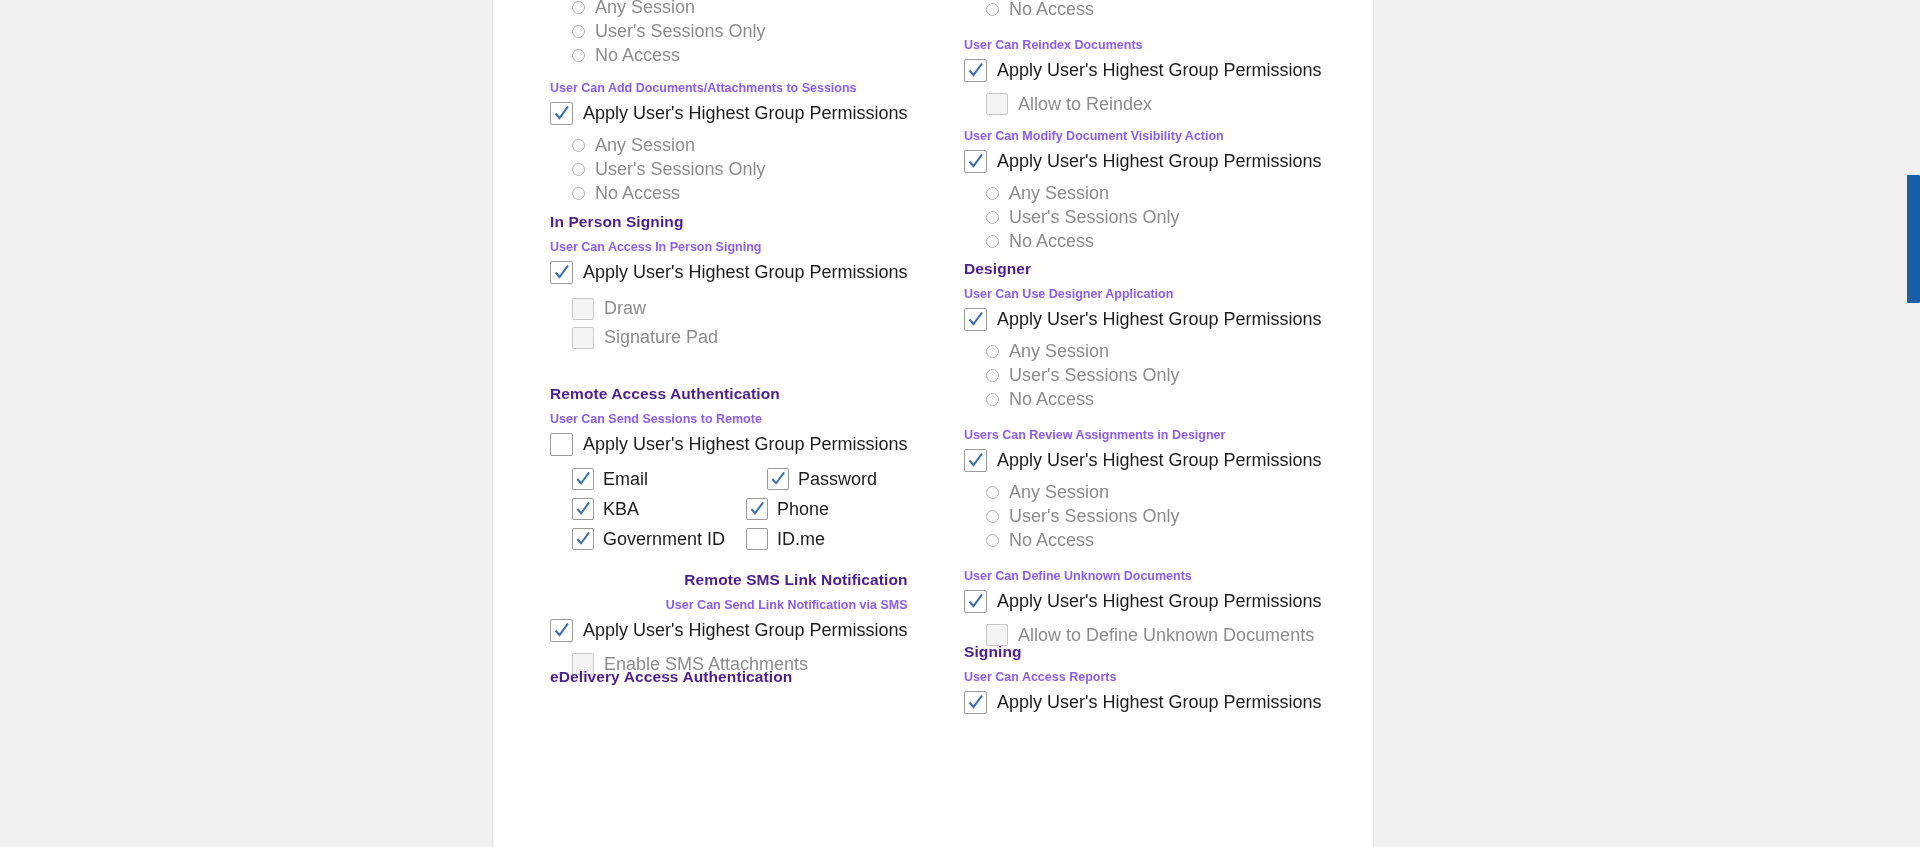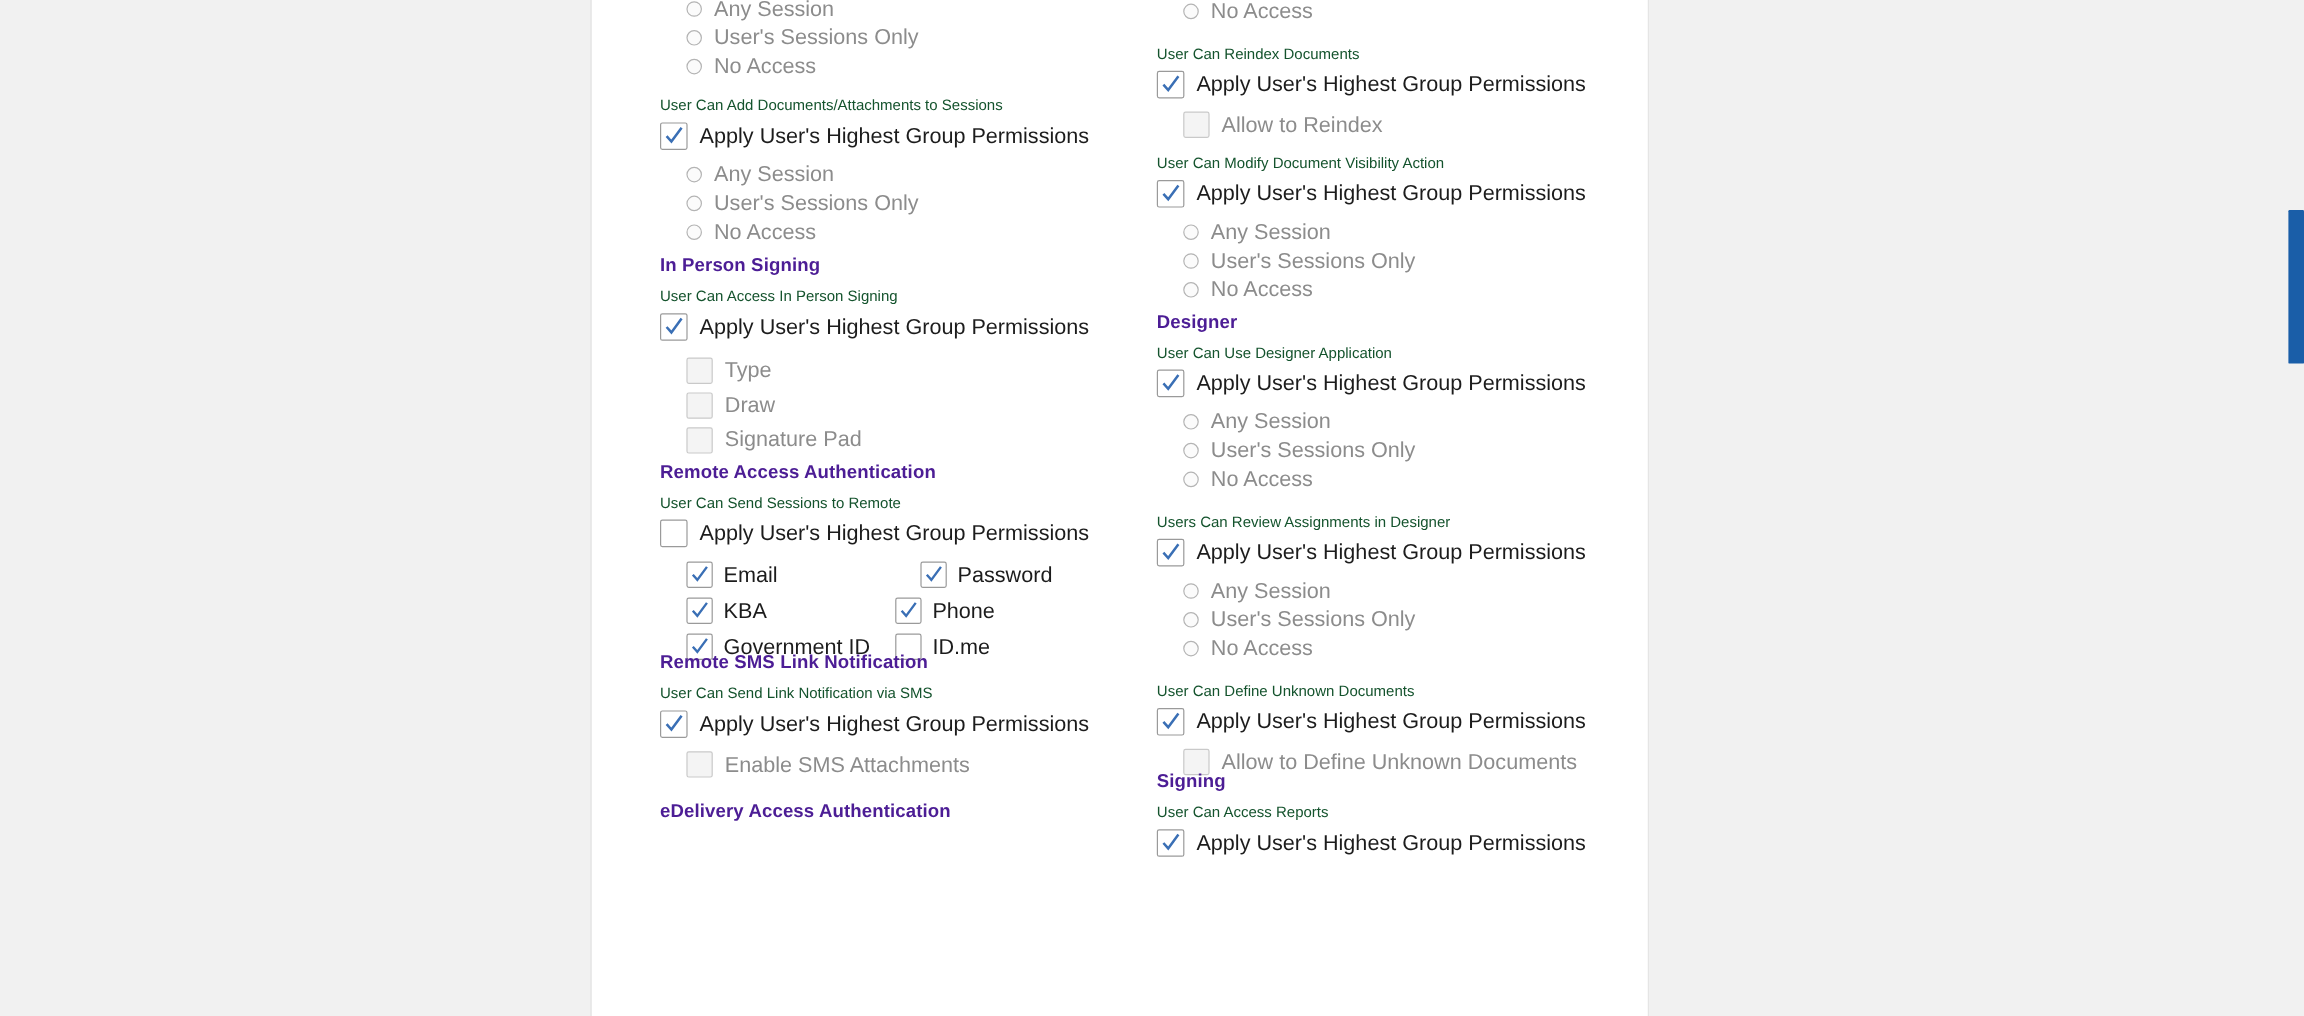--- a/index.html
+++ b/index.html
@@ -66,22 +66,22 @@
   .section-title {
     font-size: 15.5px;
     font-weight: bold;
     color: #4c1d95;
     margin: 0;
     padding: 0;
     letter-spacing: 0.1px;
   }
   .field-label {
     font-size: 12.5px;
-    font-weight: normal;
-    color: #14532d;
+    font-weight: bold;
+    color: #8b5cf6;
   }
   .opt-label {
     font-size: 18px;
     color: #1c1c1c;
   }
   .opt-label.muted {
     color: #8c8c8c;
   }
 
   
@@ -188,24 +188,20 @@
           <span class="cb">
             <svg width="17" height="17" viewBox="0 0 17 17">
                 <polyline class="tick" points="2.5,8.5 6.5,13 15,1.5"></polyline>
               </svg>
           </span>
           <span class="opt-label lbl-gap">Apply User's Highest Group Permissions</span>
         </div>
         <div style="margin-top:10px; margin-left:22px;">
           <div class="row" style="height:29px;">
             <span class="cb sm disabled"></span>
-            <span class="opt-label muted lbl-gap">Type</span>
-          </div>
-          <div class="row" style="height:29px;">
-            <span class="cb sm disabled"></span>
             <span class="opt-label muted lbl-gap">Draw</span>
           </div>
           <div class="row" style="height:29px;">
             <span class="cb sm disabled"></span>
             <span class="opt-label muted lbl-gap">Signature Pad</span>
           </div>
         </div>
       </div>
 
       <div class="blk" style="left:0px; top:385px;">
@@ -256,21 +252,21 @@
             </span>
             <span class="opt-label lbl-gap-sm">Government ID</span>
           </div>
           <div class="row" style="position:absolute; left:174px; top:60px;">
             <span class="cb sm"></span>
             <span class="opt-label lbl-gap-sm">ID.me</span>
           </div>
         </div>
       </div>
 
-      <div class="blk" style="left:0px; top:544px;">
+      <div class="blk" style="left:0px; top:571px;text-align:right;">
         <div class="section-title">Remote SMS Link Notification</div>
         <div class="field-label" style="margin-top:9px;">User Can Send Link Notification via SMS</div>
         <div class="row" style="margin-top:7px;">
           <span class="cb">
             <svg width="17" height="17" viewBox="0 0 17 17">
                 <polyline class="tick" points="2.5,8.5 6.5,13 15,1.5"></polyline>
               </svg>
           </span>
           <span class="opt-label lbl-gap">Apply User's Highest Group Permissions</span>
         </div>

